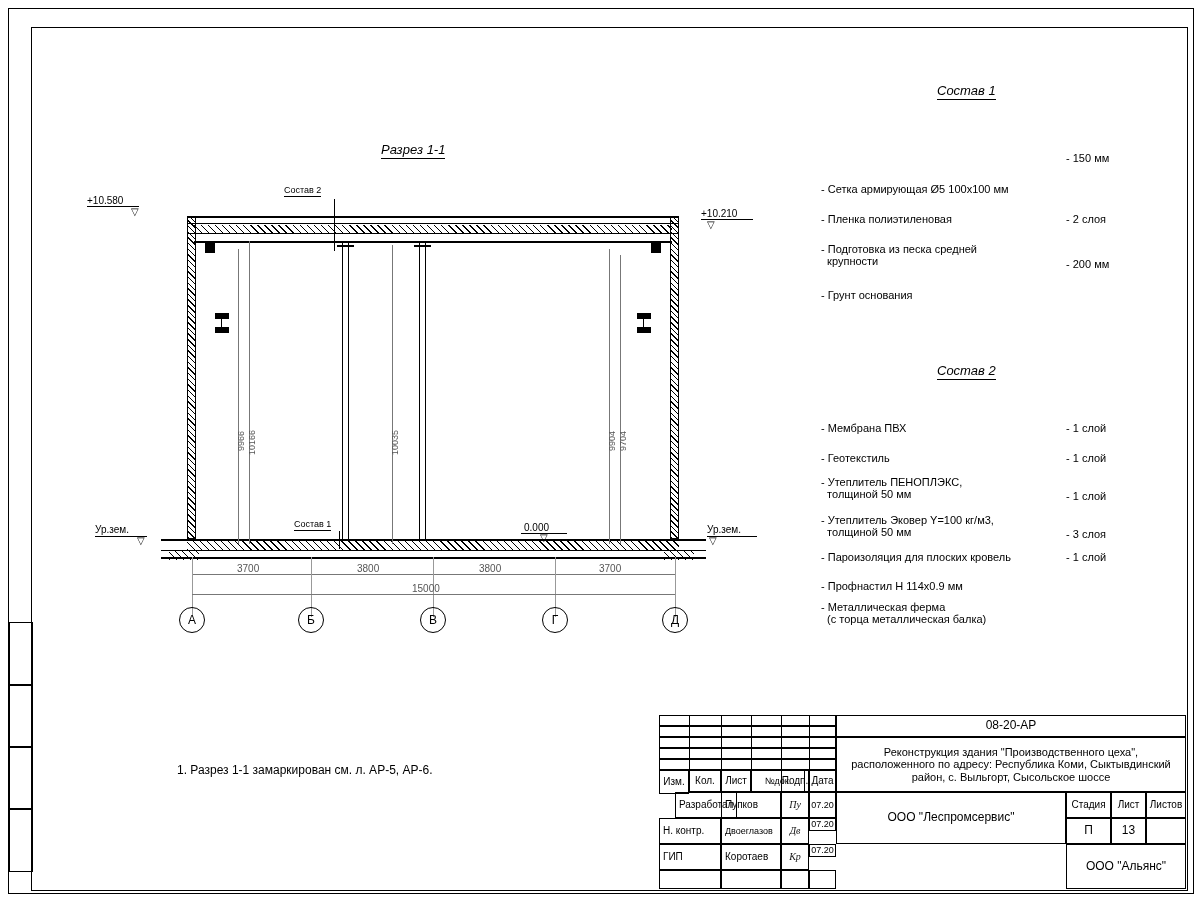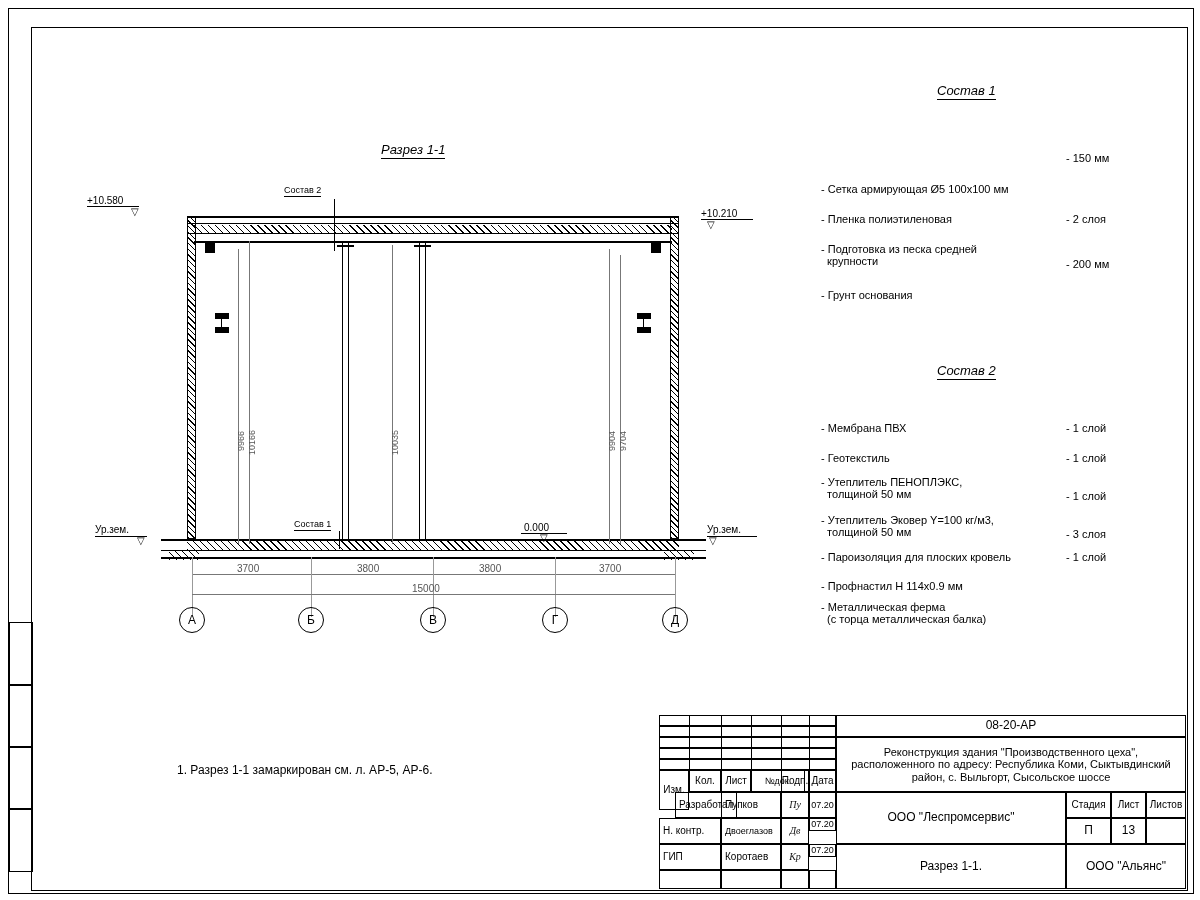--- a/index.html
+++ b/index.html
@@ -260,21 +260,21 @@
     <div class="cell" style="left:62px; top:0px; width:0px; height:55px; border-left:1px solid #000; border-top:0; border-right:0; border-bottom:0;"></div>
     <div class="cell" style="left:92px; top:0px; width:0px; height:55px; border-left:1px solid #000; border-top:0; border-right:0; border-bottom:0;"></div>
     <div class="cell" style="left:122px; top:0px; width:0px; height:55px; border-left:1px solid #000; border-top:0; border-right:0; border-bottom:0;"></div>
     <div class="cell" style="left:150px; top:0px; width:0px; height:55px; border-left:1px solid #000; border-top:0; border-right:0; border-bottom:0;"></div>
 
     <div class="cell" style="left:177px; top:0px; width:350px; height:22px; font-size:12px;">08-20-АР</div>
     <div class="cell" style="left:177px; top:22px; width:350px; height:55px; font-size:11px; white-space:pre-line;">Реконструкция здания "Производственного цеха",
 расположенного по адресу: Республика Коми, Сыктывдинский
 район, с. Выльгорт, Сысольское шоссе</div>
 
-    <div class="cell" style="left:0px; top:55px; width:30px; height:40px;">Изм.</div>
+    <div class="cell" style="left:0px; top:55px; width:30px; height:24px;">Изм.</div>
     <div class="cell" style="left:30px; top:55px; width:32px; height:22px;">Кол.</div>
     <div class="cell" style="left:62px; top:55px; width:30px; height:22px;">Лист</div>
     <div class="cell" style="left:92px; top:55px; width:54px; height:22px; font-size:9px;">№док.</div>
     <div class="cell" style="left:122px; top:55px; width:28px; height:22px;">Подп.</div>
     <div class="cell" style="left:150px; top:55px; width:27px; height:22px;">Дата</div>
 
     <div class="cell left" style="left:16px; top:77px; width:62px; height:26px;">Разработал</div>
     <div class="cell left" style="left:62px; top:77px; width:60px; height:26px;">Пупков</div>
     <div class="cell sig" style="left:122px; top:77px; width:28px; height:26px;">Пу</div>
     <div class="cell" style="left:150px; top:77px; width:27px; height:26px; font-size:9px;">07.20</div>
@@ -288,21 +288,20 @@
     <div class="cell left" style="left:62px; top:129px; width:60px; height:26px;">Коротаев</div>
     <div class="cell sig" style="left:122px; top:129px; width:28px; height:26px;">Кр</div>
     <div class="cell" style="left:150px; top:129px; width:27px; height:13px; font-size:9px;">07.20</div>
 
     <div class="cell left" style="left:0px; top:155px; width:62px; height:19px;"></div>
     <div class="cell left" style="left:62px; top:155px; width:60px; height:19px;"></div>
     <div class="cell" style="left:122px; top:155px; width:28px; height:19px;"></div>
     <div class="cell" style="left:150px; top:155px; width:27px; height:19px;"></div>
 
     <div class="cell" style="left:177px; top:77px; width:230px; height:52px; font-size:12px;">ООО "Леспромсервис"</div>
-    <div class="cell" style="left:177px; top:129px; width:230px; height:45px; font-size:12px;">Разрез 1-1.</div>
 
     <div class="cell" style="left:407px; top:77px; width:45px; height:26px; font-size:10px;">Стадия</div>
     <div class="cell" style="left:452px; top:77px; width:35px; height:26px; font-size:10px;">Лист</div>
     <div class="cell" style="left:487px; top:77px; width:40px; height:26px; font-size:10px;">Листов</div>
 
     <div class="cell" style="left:407px; top:103px; width:45px; height:26px; font-size:12px;">П</div>
     <div class="cell" style="left:452px; top:103px; width:35px; height:26px; font-size:12px;">13</div>
     <div class="cell" style="left:487px; top:103px; width:40px; height:26px; font-size:12px;"></div>
 
     <div class="cell" style="left:407px; top:129px; width:120px; height:45px; font-size:12px;">ООО "Альянс"</div>

